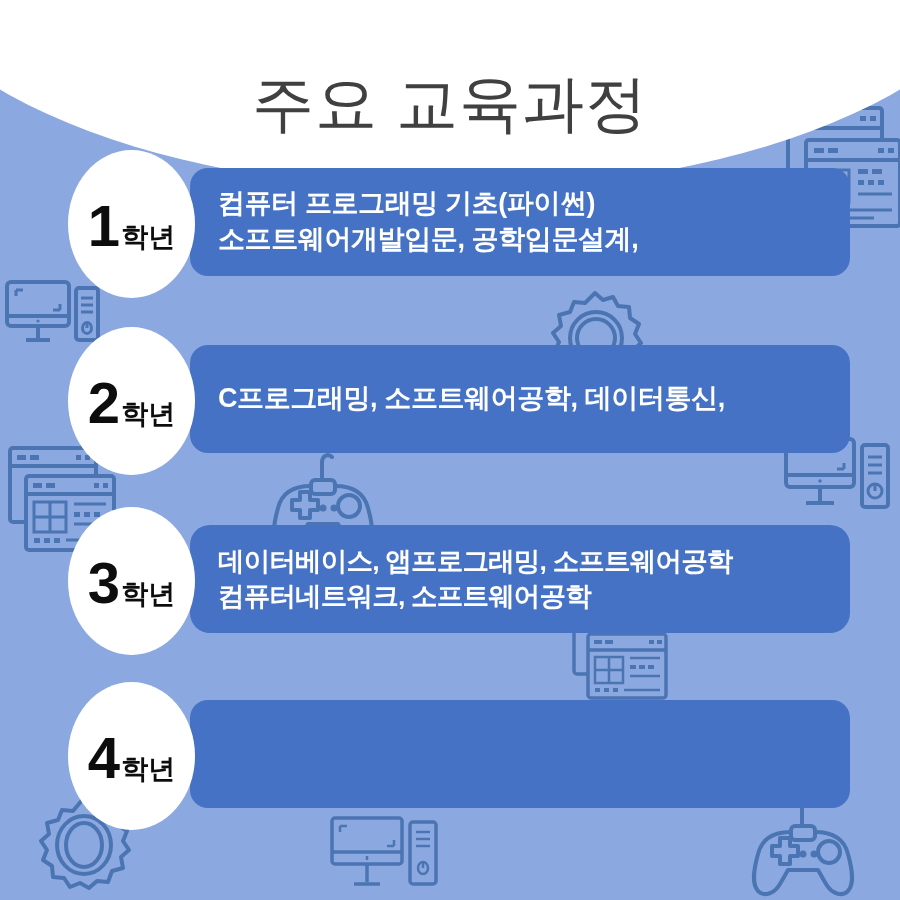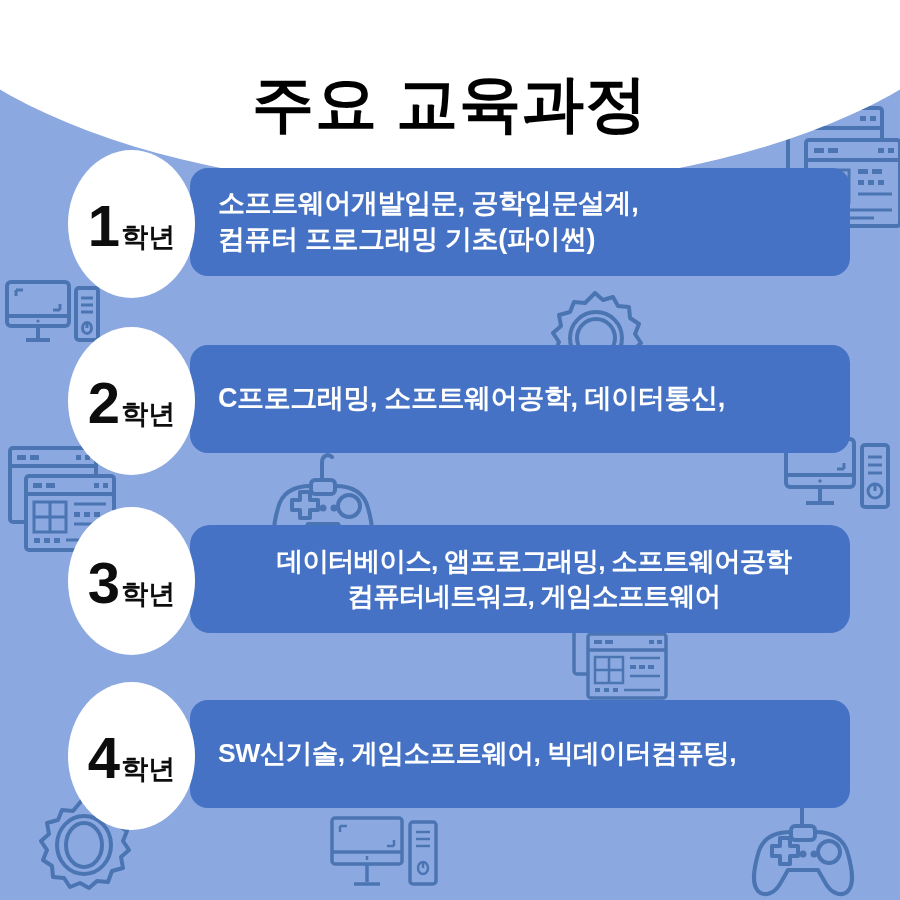--- a/index.html
+++ b/index.html
@@ -35,23 +35,23 @@
   }
 
   .poster-title {
     position: absolute;
     left: 0;
     top: 20px;
     width: 900px;
     text-align: center;
     z-index: 6;
     font-size: 62px;
-    font-weight: 700;
+    font-weight: 400;
     letter-spacing: 1px;
-    color: #000000;
+    color: #404040;
     white-space: nowrap;
   }
 
   
   .deco {
     position: absolute;
     z-index: 1;
     color: #3f6cab;
     opacity: 0.85;
     pointer-events: none;
@@ -112,21 +112,21 @@
     height: 108px;
     background: #4572c4;
     border-radius: 18px;
     z-index: 5;
     display: flex;
     flex-direction: column;
     justify-content: center;
     padding: 0 0 0 28px;
     box-sizing: border-box;
   }
-  .row-3 .course-bar { border-radius: 20px; align-items: center; }
+  .row-3 .course-bar { border-radius: 20px; }
 
   .course-line {
     color: #ffffff;
     font-size: 27px;
     font-weight: 700;
     line-height: 1.33;
     white-space: nowrap;
     letter-spacing: -0.4px;
   }
   .row-3 .course-line { font-size: 26.5px; letter-spacing: -0.8px; }
@@ -325,22 +325,22 @@
   <h1 class="poster-title">주요 교육과정</h1>
 
   <div class="row row-1">
     <div class="grade-bubble">
       <div class="grade-inner">
         <span class="grade-num">1</span>
         <span class="grade-suffix">학년</span>
       </div>
     </div>
     <div class="course-bar">
+      <div class="course-line">컴퓨터 프로그래밍 기초(파이썬)</div>
       <div class="course-line">소프트웨어개발입문, 공학입문설계,</div>
-      <div class="course-line">컴퓨터 프로그래밍 기초(파이썬)</div>
     </div>
   </div>
 
   <div class="row row-2">
     <div class="grade-bubble">
       <div class="grade-inner">
         <span class="grade-num">2</span>
         <span class="grade-suffix">학년</span>
       </div>
     </div>
@@ -351,29 +351,28 @@
 
   <div class="row row-3">
     <div class="grade-bubble">
       <div class="grade-inner">
         <span class="grade-num">3</span>
         <span class="grade-suffix">학년</span>
       </div>
     </div>
     <div class="course-bar">
       <div class="course-line">데이터베이스, 앱프로그래밍, 소프트웨어공학</div>
-      <div class="course-line">컴퓨터네트워크, 게임소프트웨어</div>
+      <div class="course-line">컴퓨터네트워크, 소프트웨어공학</div>
     </div>
   </div>
 
   <div class="row row-4">
     <div class="grade-bubble">
       <div class="grade-inner">
         <span class="grade-num">4</span>
         <span class="grade-suffix">학년</span>
       </div>
     </div>
     <div class="course-bar">
-      <div class="course-line">SW신기술, 게임소프트웨어, 빅데이터컴퓨팅,</div>
     </div>
   </div>
 
 </div>
 
 </body></html>

